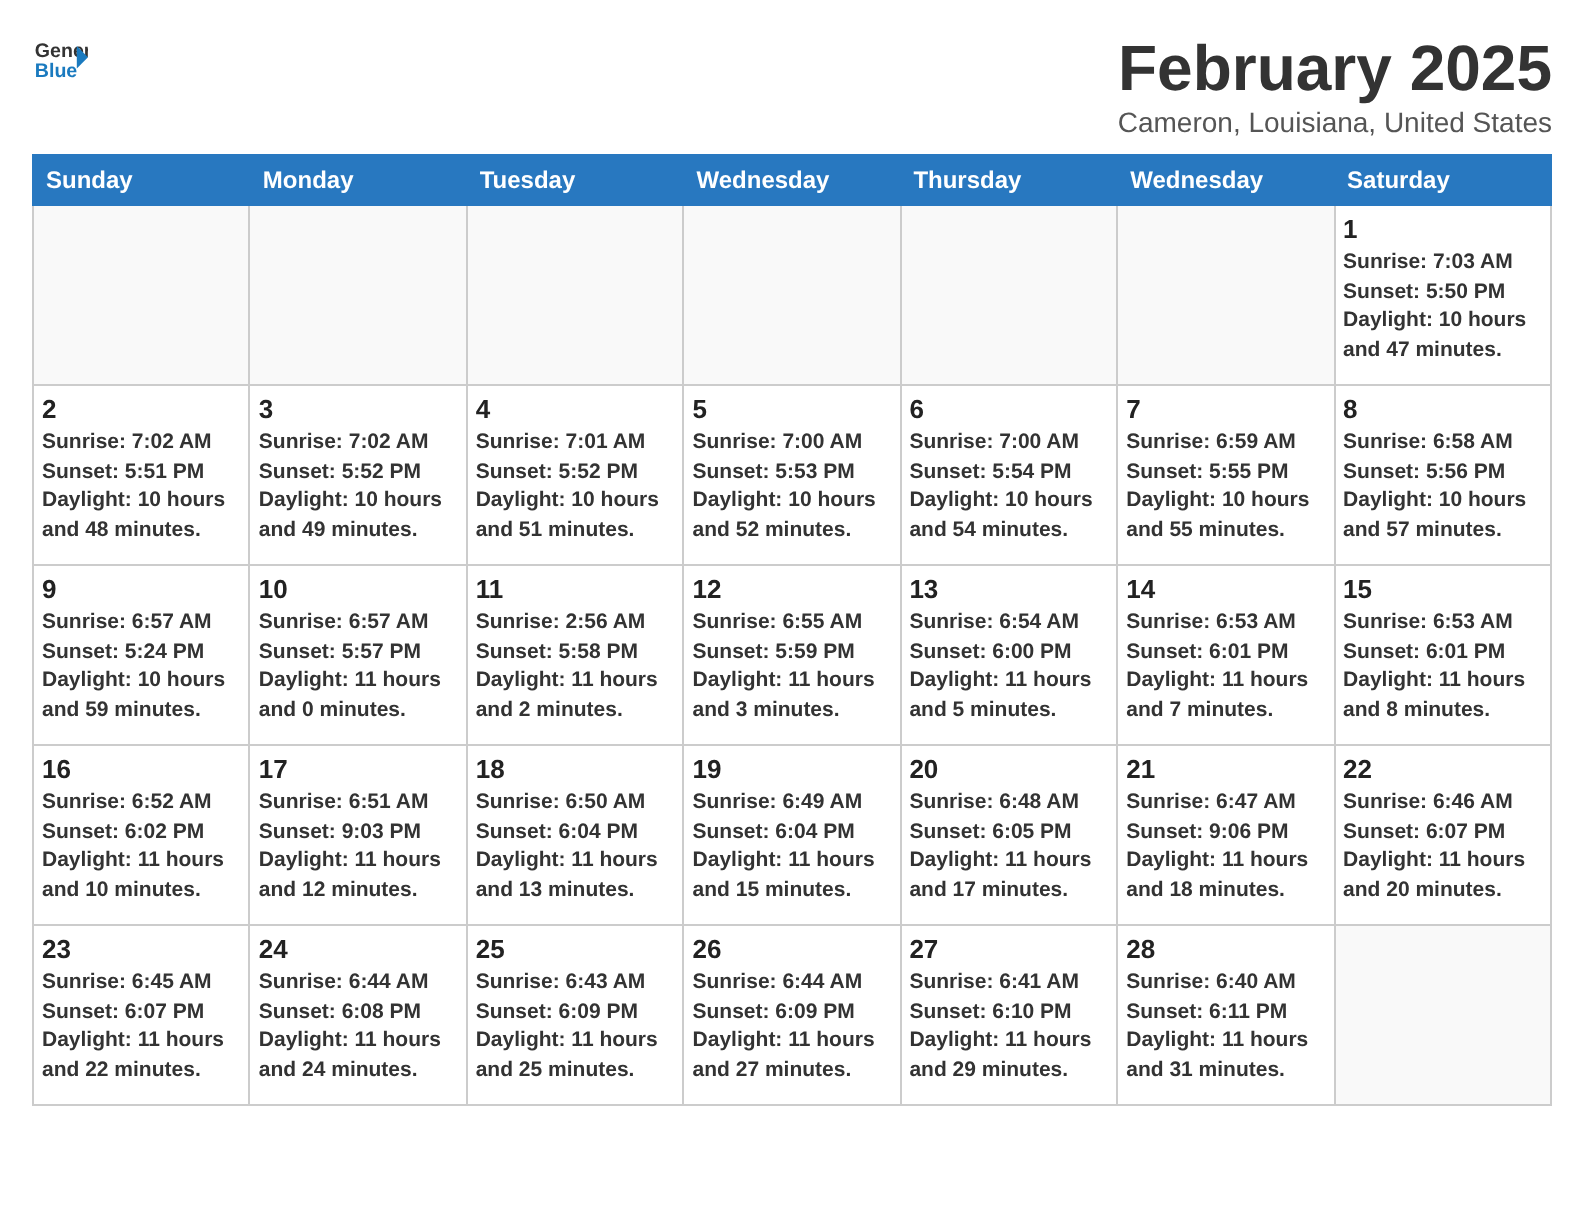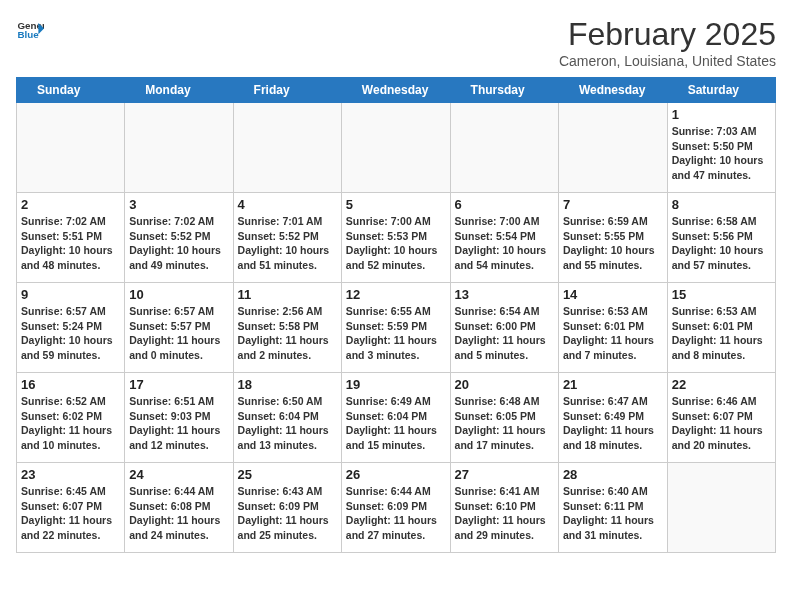--- a/index.html
+++ b/index.html
@@ -24,35 +24,35 @@
     .logo-icon {
       width: 28px;
       height: 28px;
     }
     .title-block {
       text-align: right;
     }
     .calendar-title {
       font-size: 32px;
       color: #333;
-      font-weight: normal;
+      font-weight: bold;
     }
     .calendar-subtitle {
       font-size: 14px;
       color: #555;
     }
     table {
       width: 100%;
       border-collapse: collapse;
       font-size: 11px;
     }
     thead th {
       background: #2878c0;
       color: #fff;
-      padding: 5px 20px;
+      padding: 5px 6px;
       text-align: left;
       font-size: 12px;
       font-weight: bold;
       border: 1px solid #2878c0;
     }
     td {
       border: 1px solid #ccc;
       vertical-align: top;
       padding: 4px;
       width: 107px;
@@ -91,21 +91,21 @@
     <div class="calendar-title">February 2025</div>
     <div class="calendar-subtitle">Cameron, Louisiana, United States</div>
   </div>
 </div>
 
 <table>
   <thead>
     <tr id="header-row">
         <th>Sunday</th>
         <th>Monday</th>
-        <th>Friday</th>
+        <th>Tuesday</th>
         <th>Wednesday</th>
         <th>Thursday</th>
         <th>Wednesday</th>
         <th>Saturday</th>
       </tr>
   </thead>
   <tbody id="calendar-body">
       <tr>
         <td class="empty"></td>
         <td class="empty"></td>
@@ -235,21 +235,21 @@
         </td>
         <td>
           <span class="day-num">20</span>
           <div class="day-info">Sunrise: 6:48 AM
 Sunset: 6:05 PM
 Daylight: 11 hours and 17 minutes.</div>
         </td>
         <td>
           <span class="day-num">21</span>
           <div class="day-info">Sunrise: 6:47 AM
-Sunset: 6:49 PM
+Sunset: 9:06 PM
 Daylight: 11 hours and 18 minutes.</div>
         </td>
         <td>
           <span class="day-num">22</span>
           <div class="day-info">Sunrise: 6:46 AM
 Sunset: 6:07 PM
 Daylight: 11 hours and 20 minutes.</div>
         </td>
       </tr>
       <tr>

